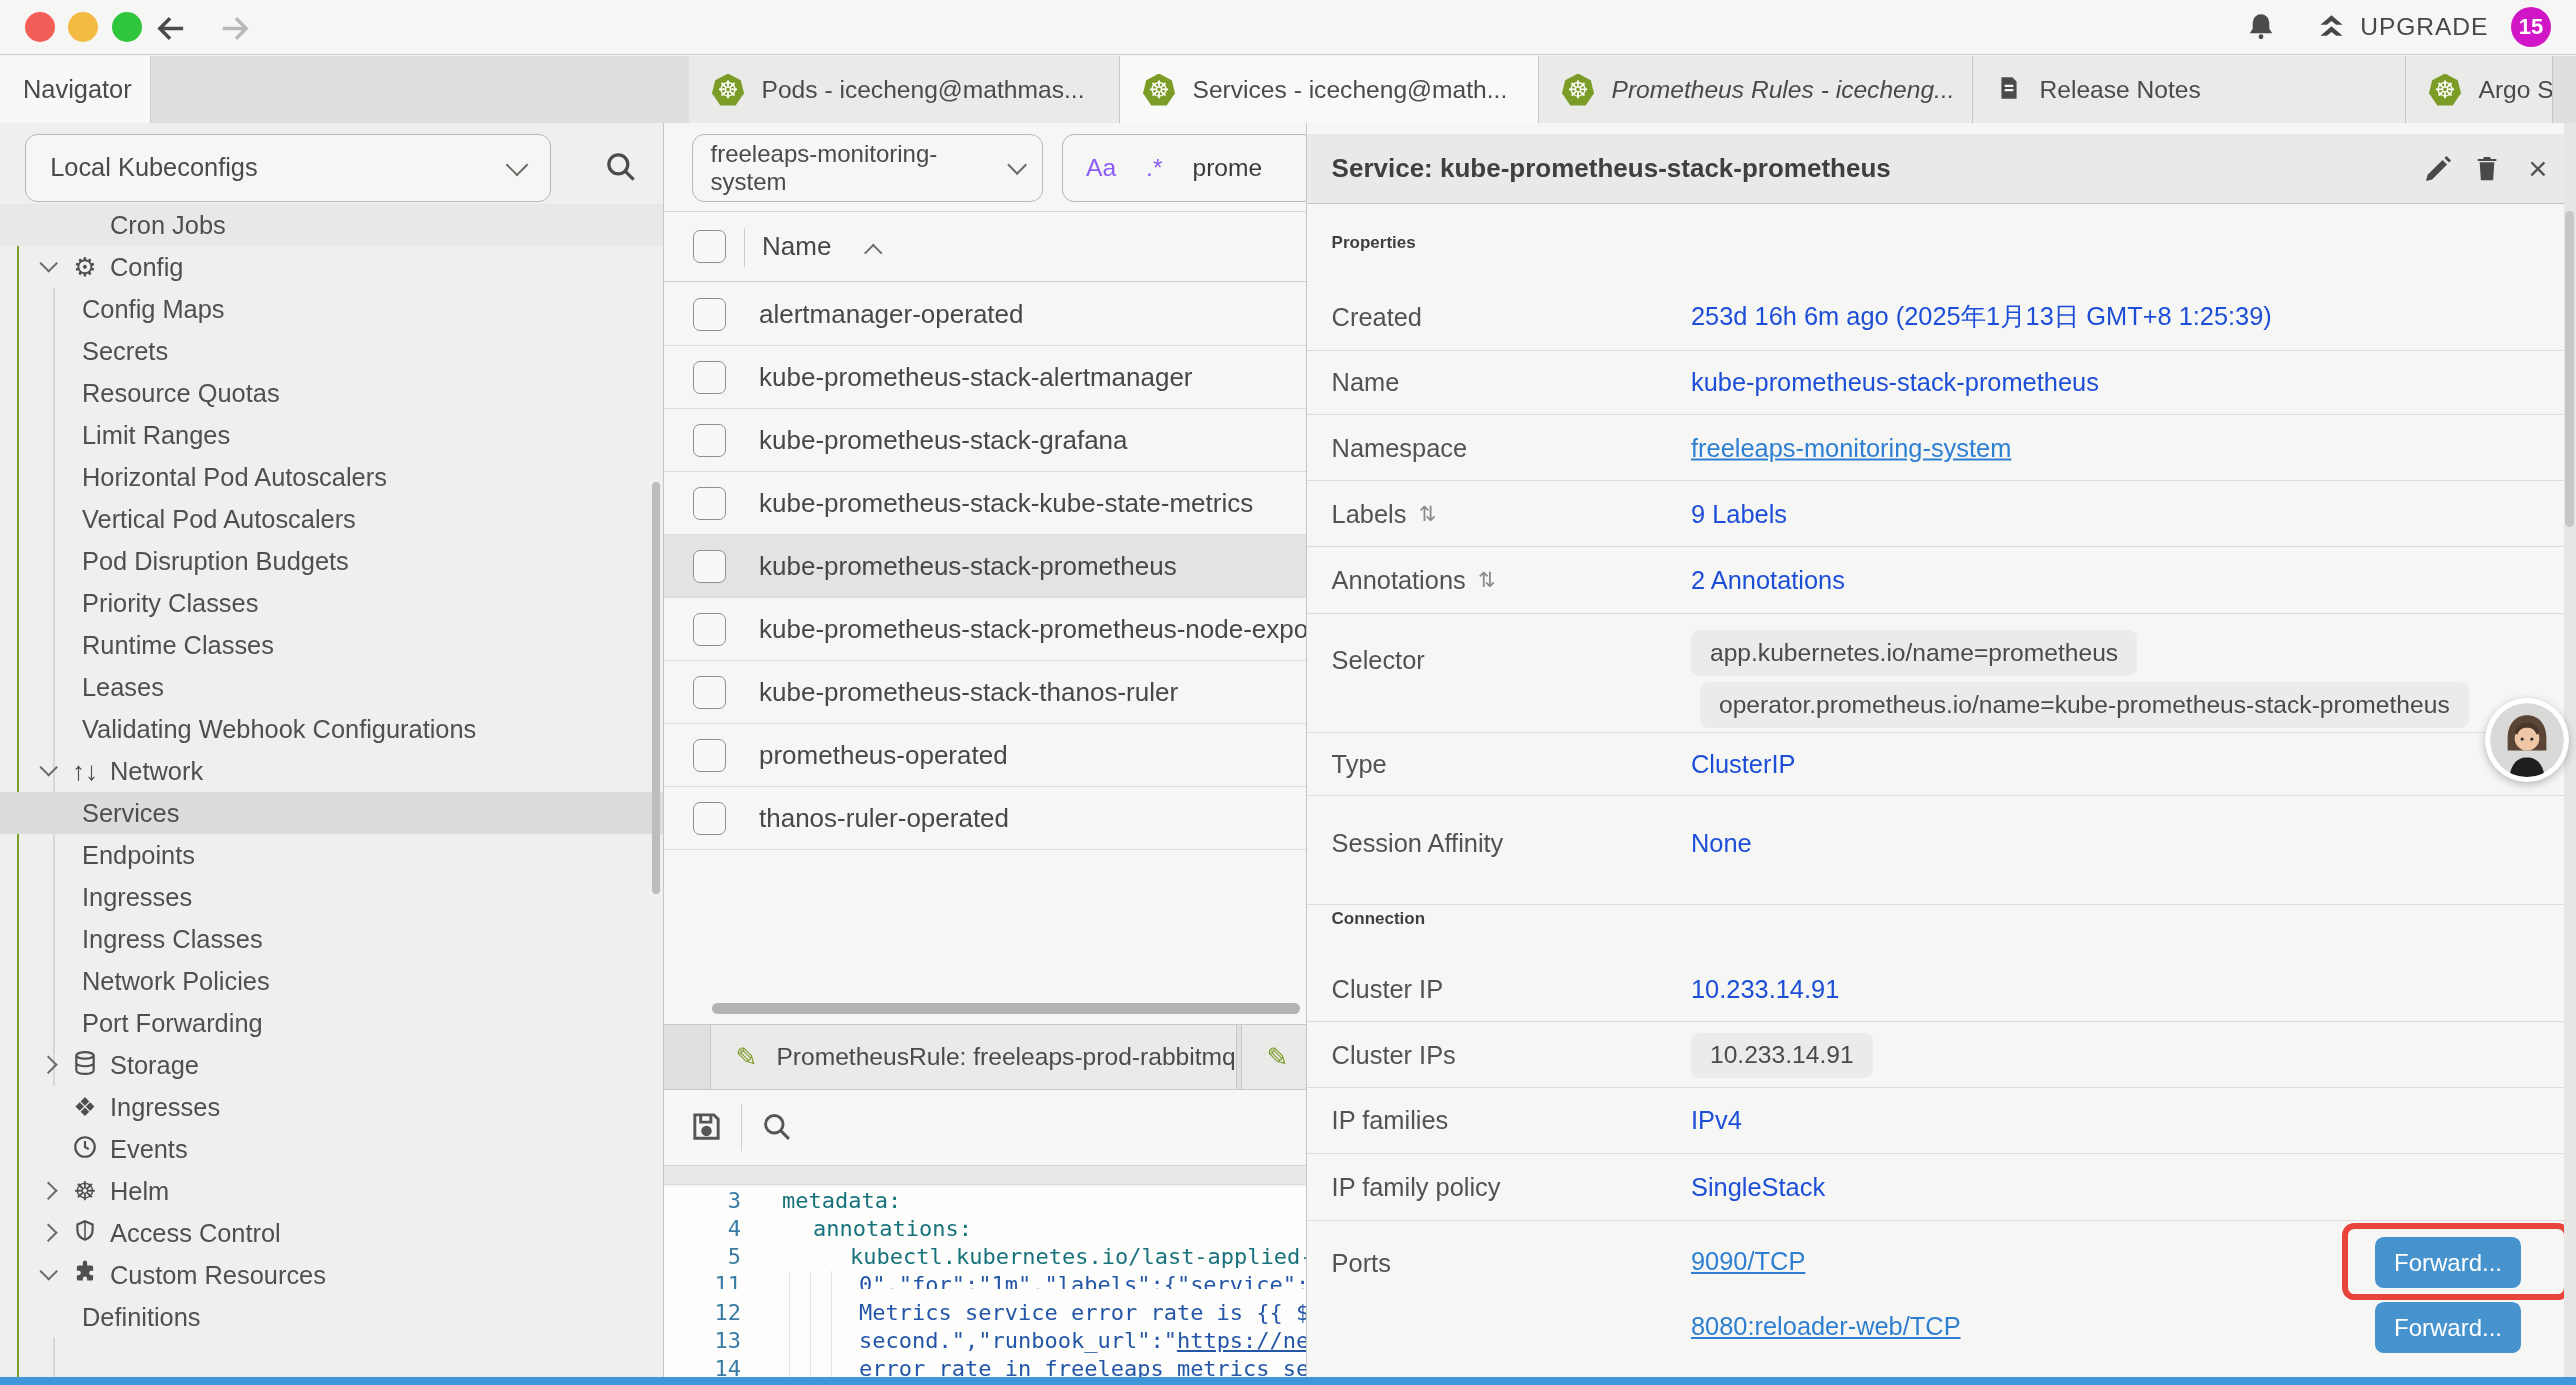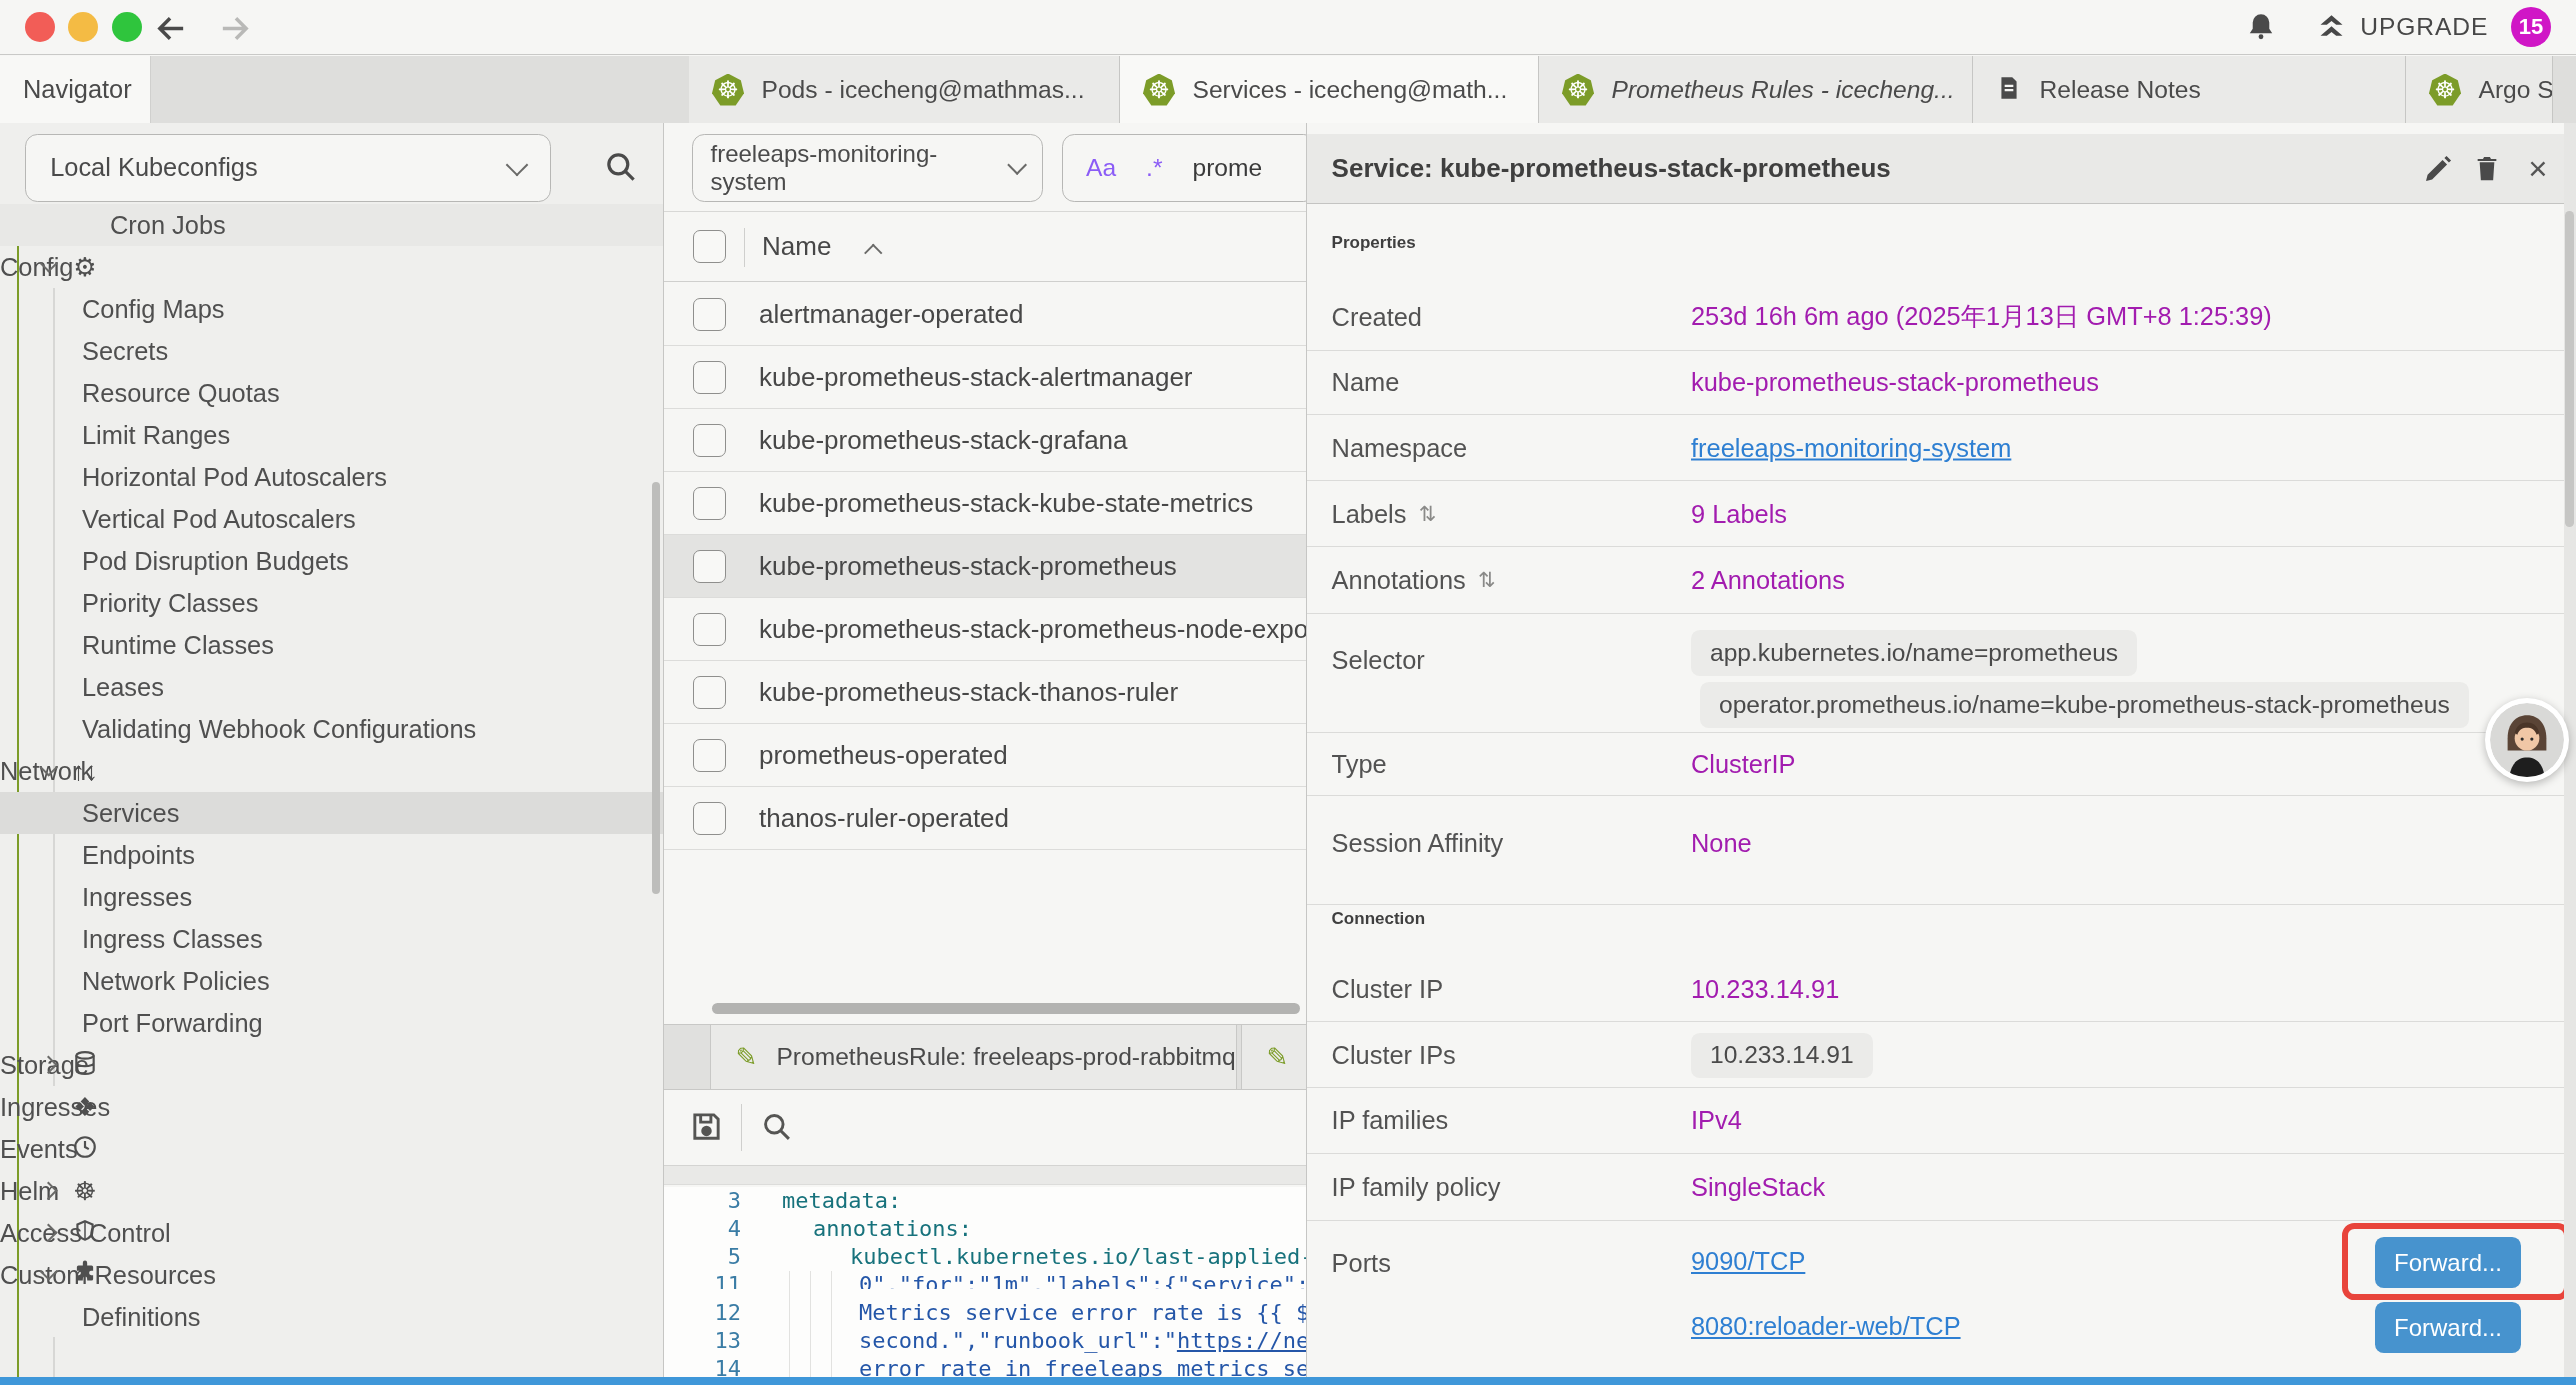--- a/index.html
+++ b/index.html
@@ -54,21 +54,21 @@
   #tree{position:absolute;left:0;top:81px;right:0;}
   .trow{position:relative;height:42px;display:flex;align-items:center;font-size:25.4px;color:#4f4f4f;white-space:nowrap;}
   .trow.selected{background:#dcdcda;}
   .trow.hovered{background:#e8e8e6;padding-left:28px;}
   .trow .chev{position:absolute;left:42px;width:11.4px;height:11.4px;}
   .trow .chev.down{top:16px;}
   .trow .chev.right{top:14px;}
   .ticon{position:absolute;left:70px;top:50%;transform:translateY(-50%);width:30px;height:30px;color:#4f4f4f;
     font-size:26px;line-height:30px;text-align:center;}
   .ticon svg{width:26px;height:26px;}
-  .trow .tlabel.group{}
+  .trow .tlabel.group{padding-left:110px;}
   .trow .tlabel.leaf{padding-left:82px;}
   .sscroll{position:absolute;left:652px;top:359px;width:8px;height:412px;border-radius:4.4px;background:#bdbdbb;}
   
   .middle{position:absolute;left:664px;top:123px;width:643px;height:1256px;background:#f6f6f4;overflow:hidden;}
   .controls{position:absolute;left:0;top:0;width:643px;height:89px;border-bottom:1.8px solid #d8d8d6;box-sizing:border-box;}
   .nselect{position:absolute;left:28px;top:10.5px;width:351px;height:68px;border:1.8px solid #b7b7b5;border-radius:12.3px;background:#f6f6f4;
     box-sizing:border-box;display:flex;align-items:center;padding:0 17.5px;font-size:24px;color:#4a4a4a;}
   .nselect .chev{margin-left:auto;width:12.3px;height:12.3px;}
   .filter{position:absolute;left:398px;top:10.5px;width:254px;height:68px;border:1.8px solid #b7b7b5;border-radius:12.3px;background:#f6f6f4;
     box-sizing:border-box;display:flex;align-items:center;gap:30px;padding:0 23px;font-size:24.6px;color:#5a5a5a;}
@@ -113,21 +113,21 @@
   .rpanel{position:absolute;left:1306px;top:123px;width:1270px;height:1256px;background:#f6f6f4;border-left:1.8px solid #c6c6c4;box-sizing:border-box;overflow:hidden;}
   .rhead{position:absolute;left:0;top:10.5px;width:1268px;height:70px;background:#e9e9e7;border-bottom:1.8px solid #c4c4c2;box-sizing:border-box;}
   .rtitle{position:absolute;left:24.6px;top:19px;font-size:26px;font-weight:bold;color:#3f3f3f;white-space:nowrap;}
   .hicon{position:absolute;top:19px;width:32px;height:32px;color:#4a4a4a;}
   .hi-edit{left:1115px;} .hi-del{left:1164px;}
   .hi-close{left:1215px;font-size:33px;line-height:32px;text-align:center;color:#555;}
   .sechead{position:absolute;left:24.6px;font-size:17px;font-weight:bold;color:#3f3f3f;}
   .prow{position:absolute;left:0;width:1268px;border-bottom:1.8px solid #dbdbd9;box-sizing:border-box;}
   .prow .plabel{position:absolute;left:24.6px;top:50%;transform:translateY(-50%);font-size:25.4px;color:#525252;display:flex;align-items:center;gap:12.3px;}
   .sorticon{font-size:21px;color:#8a8a88;}
-  .prow .pvalue{position:absolute;left:384px;top:50%;transform:translateY(-50%);font-size:25.4px;color:#a21caf;white-space:nowrap;}
+  .prow .pvalue{position:absolute;left:384px;top:50%;transform:translateY(-50%);font-size:25.4px;color:#1d4ed8;white-space:nowrap;}
   .pvalue.link, .portlink{color:var(--link_blue);text-decoration:underline;}
   .chip{display:inline-block;background:#ebebe9;border-radius:8.8px;padding:8.8px 19px;font-size:24.6px;color:#4a4a4a;white-space:nowrap;}
   .r-created{top:160px;height:68px;} .r-name{top:227px;height:65px;} .r-ns{top:292px;height:66px;}
   .r-labels{top:358px;height:66px;} .r-ann{top:423px;height:68px;} .r-sel{top:491px;height:119px;}
   .r-type{top:610px;height:63px;} .r-sess{top:673px;height:109px;}
   .r-cip{top:833px;height:66px;} .r-cips{top:899px;height:66px;} .r-ipf{top:964px;height:67px;} .r-ipp{top:1031px;height:67px;}
   .r-ports{top:1098px;height:158px;border-bottom:none;}
   .selchip1{position:absolute;left:384px;top:16px;}
   .selchip2{position:absolute;left:393px;top:68px;}
   .cipschip{position:absolute;left:384px;top:10.5px;}

